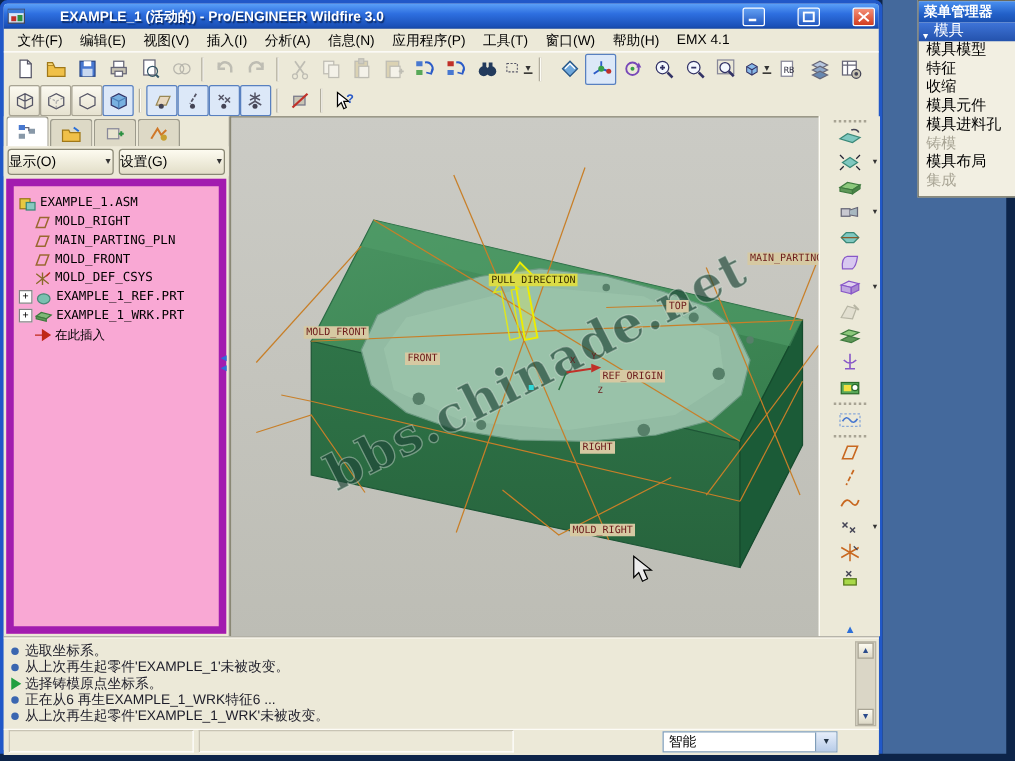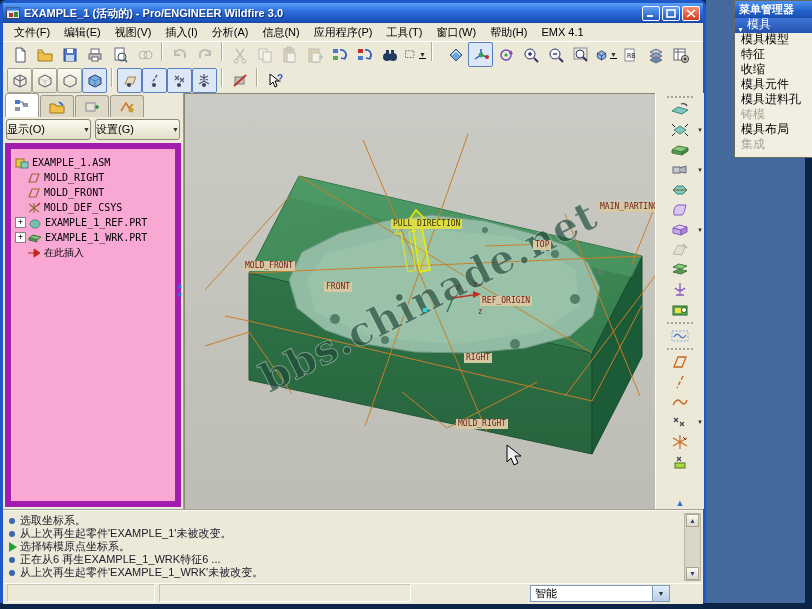--- a/index.html
+++ b/index.html
@@ -4,33 +4,33 @@
 <style>
   html,body{margin:0;padding:0;background:#0D2449;}
   #screen{position:relative;width:812px;height:609px;overflow:hidden;background:#0D2449;
           font-family:"Liberation Sans","DejaVu Sans",sans-serif;-webkit-font-smoothing:antialiased;}
   
   .desktop-blue{position:absolute;left:706px;top:0;width:99px;height:603px;background:#44699C;}
   
   .win{position:absolute;left:0;top:0;width:706px;height:603px;box-sizing:border-box;
        border:3px solid #2158C8;border-radius:6px 6px 0 0;background:#ECE9D8;}
   .titlebar{height:20px;background:linear-gradient(#5AA0F8,#2E6FE0 40%,#1A50B8 90%,#1646A0);
-            border-radius:3px 3px 0 0;display:flex;align-items:center;padding:0 3px;}
+            border-radius:3px 3px 0 0;display:flex;align-items:center;padding:0 3px;gap:24px;}
   .app-icon{width:14px;height:14px;margin-right:4px;flex:none;}
   .title-text{flex:1;color:#fff;font-weight:bold;font-size:11px;white-space:nowrap;overflow:hidden;
               text-shadow:1px 1px 1px #0A2A66;}
   .winbtn{width:18px;height:15px;margin-left:2px;border:1px solid #fff;border-radius:2px;
           box-sizing:border-box;display:flex;align-items:center;justify-content:center;flex:none;}
   .btn-min,.btn-max{background:linear-gradient(#62A0F4,#2258C0);}
   .btn-close{background:linear-gradient(#F49078,#D23C1E);}
   
   .menubar{height:18px;display:flex;align-items:center;padding-left:4px;font-size:11px;color:#000;}
   .menu-item{padding:1px 7px;white-space:nowrap;}
   
-  .tbrow{display:flex;align-items:flex-start;padding-left:4px;text-decoration:underline;}
+  .tbrow{display:flex;align-items:center;padding-left:4px;text-decoration:underline;}
   .tb1{height:26px;border-top:1px solid #fff;}
   .tb2{height:25px;}
   .tsep{width:1px;height:19px;background:#B0AC9C;border-right:1px solid #FDFCF6;margin:0 4px;flex:none;}
   .tbtn{width:23px;height:23px;display:flex;align-items:center;justify-content:center;
         border:1px solid transparent;border-radius:2px;flex:none;position:relative;}
   .tbtn.framed{border-color:#A8A494;background:linear-gradient(#FBF9F0,#E6E2D0);}
   .tbtn.active{border-color:#5880C0;background:#DCE8F8;}
   .tbtn.disabled svg{opacity:.45;}
   .caret{font-size:7px;color:#333;margin-left:1px;flex:none;}
   .spacer{flex:none;}
@@ -452,20 +452,26 @@
           <div class="trow child">
             <svg class="ticon" viewBox="0 0 14 12">
                 <path d="M2,10 5,2 12,2 9,10 z" fill="none" stroke="#9A6830" stroke-width="1.2"></path>
               </svg>
             <span>MOLD_RIGHT</span>
           </div>
           <div class="trow child">
             <svg class="ticon" viewBox="0 0 14 12">
                 <path d="M2,10 5,2 12,2 9,10 z" fill="none" stroke="#9A6830" stroke-width="1.2"></path>
               </svg>
+            <span>MAIN_PARTING_PLN</span>
+          </div>
+          <div class="trow child">
+            <svg class="ticon" viewBox="0 0 14 12">
+                <path d="M2,10 5,2 12,2 9,10 z" fill="none" stroke="#9A6830" stroke-width="1.2"></path>
+              </svg>
             <span>MOLD_FRONT</span>
           </div>
           <div class="trow child">
             <svg class="ticon" viewBox="0 0 14 12">
                 <path d="M2,2 12,10 M12,2 2,10 M7,1 7,11" stroke="#8A6A2A" stroke-width="1.1"></path>
                 <path d="M10,4 13,1" stroke="#C03028" stroke-width="1.2"></path>
               </svg>
             <span>MOLD_DEF_CSYS</span>
           </div>
           <div class="trow" style="padding-left:4px;">

